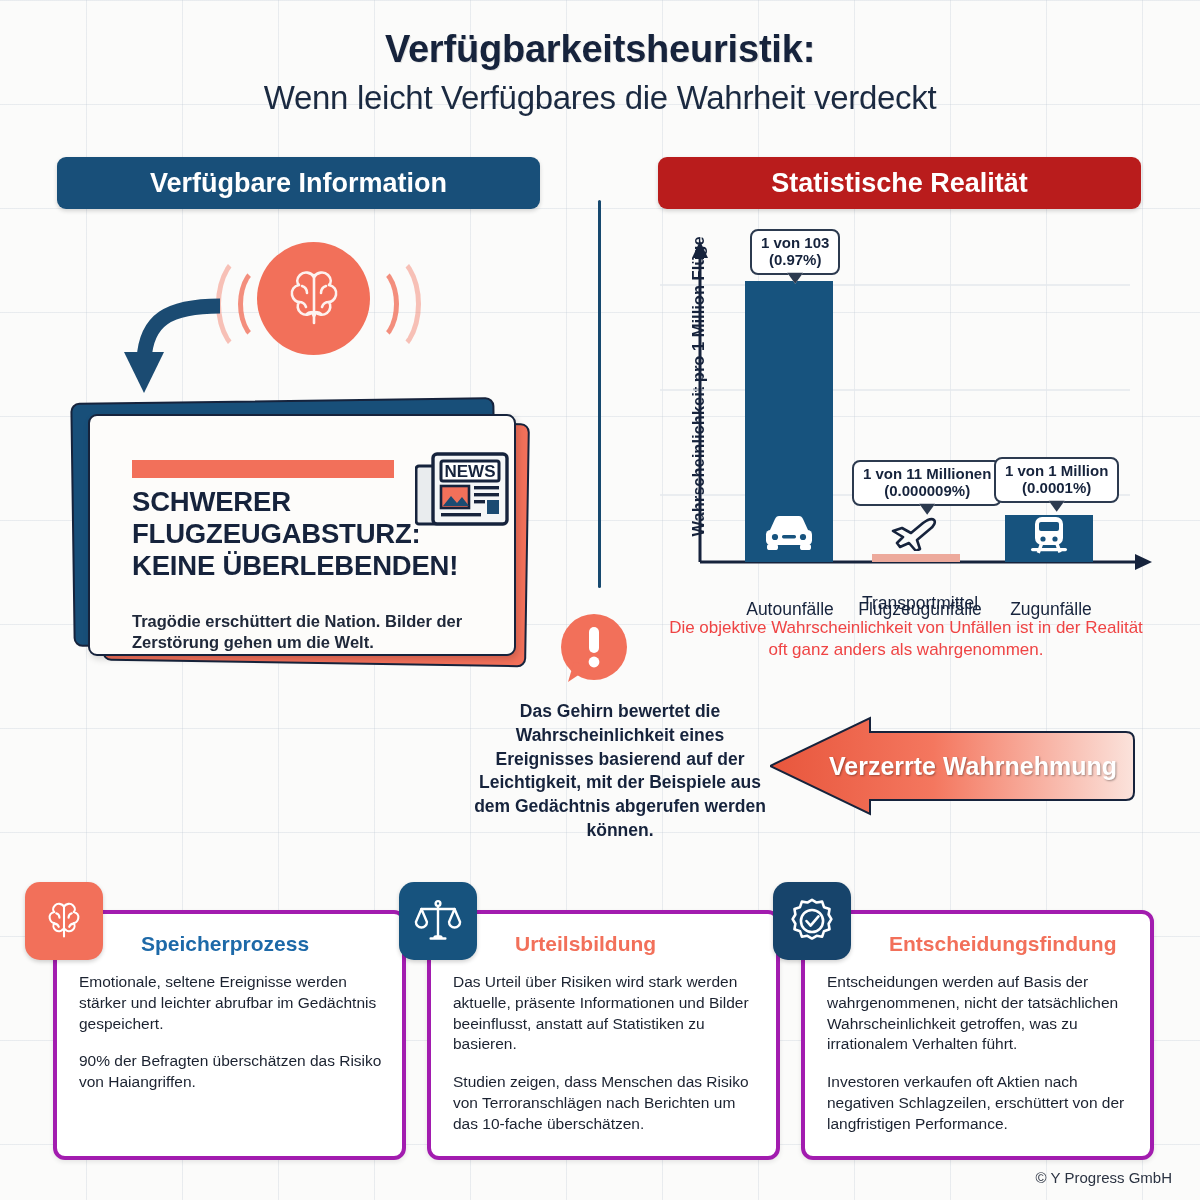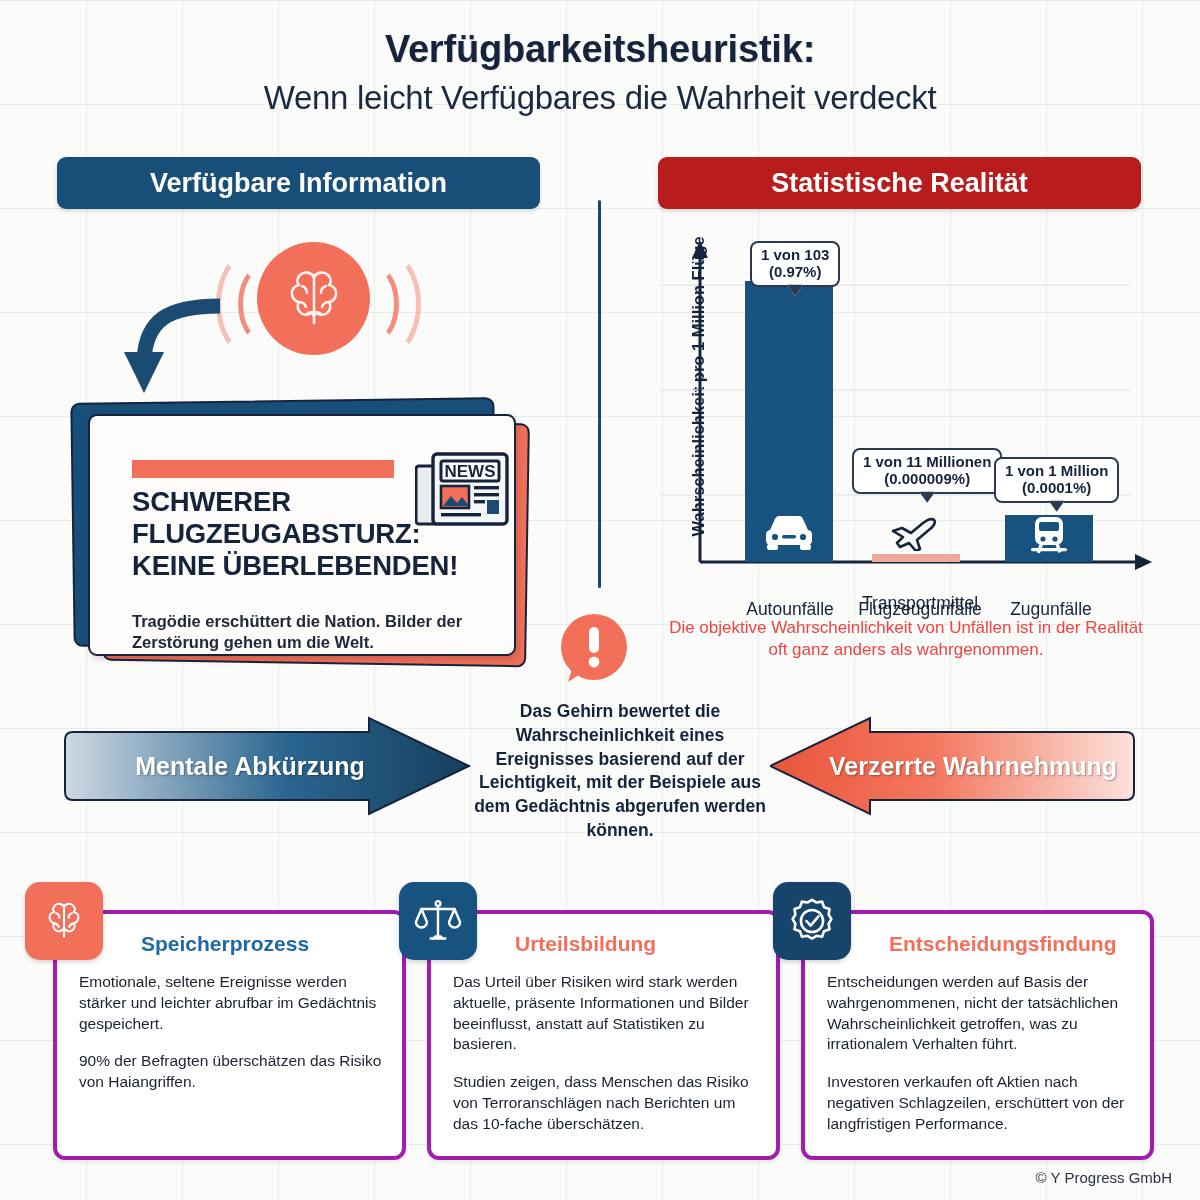--- a/index.html
+++ b/index.html
@@ -96,22 +96,22 @@
     line-height:1.16;color:#16233c;white-space:nowrap;
   }
   .callout .tail{
     position:absolute;left:50%;margin-left:-8px;bottom:-11px;width:16px;height:11px;
     background:#ffffff;clip-path:polygon(0 0,100% 0,50% 100%);
   }
   .callout .tail:before{
     content:"";position:absolute;left:-2px;top:-1px;width:20px;height:14px;
     background:#2c3a4f;clip-path:polygon(0 0,100% 0,50% 100%);z-index:-1;
   }
-  #co-car  {left:90px;  top:16px;}
-  #co-plane{left:192px; top:223px;}
+  #co-car  {left:90px;  top:4px;}
+  #co-plane{left:192px; top:235px;}
   #co-train{left:334px; top:232px;}
 
   .xtick{position:absolute;top:342px;font-size:17.5px;color:#16233c;text-align:center;margin-top:32px;}
   #xt-0{left:66px;width:128px;}
   #xt-1{left:186px;width:148px;}
   #xt-2{left:330px;width:122px;}
   #xlabel{position:absolute;left:150px;top:368px;width:220px;text-align:center;font-size:17.5px;color:#16233c;}
   #chart-caption{position:absolute;left:-2px;top:392px;width:496px;text-align:center;
      font-size:17px;line-height:1.32;color:#ef4444;}
 
@@ -286,33 +286,20 @@
       <span class="tail"></span>
     </div>
 
     <div class="xtick" id="xt-0">Autounfälle</div>
     <div class="xtick" id="xt-1">Flugzeugunfälle</div>
     <div class="xtick" id="xt-2">Zugunfälle</div>
     <div id="xlabel">Transportmittel</div>
     <div id="chart-caption">Die objektive Wahrscheinlichkeit von Unfällen ist in der Realität oft ganz anders als wahrgenommen.</div>
   </div>
 
-  <div id="arrow-left-wrap">
-    <svg width="420" height="100" viewBox="0 0 420 100">
-      <defs>
-        <linearGradient id="gradL" x1="0" y1="0" x2="1" y2="0">
-          <stop offset="0%" stop-color="#cfd9e3"></stop>
-          <stop offset="55%" stop-color="#2a6590"></stop>
-          <stop offset="100%" stop-color="#163f5e"></stop>
-        </linearGradient>
-      </defs>
-      <path d="M8 24 q0-8 8-8 h296 v-14 l100 48 -100 48 v-14 h-296 q-8 0 -8-8z" fill="url(#gradL)" stroke="#16233c" stroke-width="2"></path>
-    </svg>
-    <div class="arrow-label">Mentale Abkürzung</div>
-  </div>
 
   <div id="arrow-right-wrap">
     <svg width="372" height="100" viewBox="0 0 372 100">
       <defs>
         <linearGradient id="gradR" x1="0" y1="0" x2="1" y2="0">
           <stop offset="0%" stop-color="#e8563c"></stop>
           <stop offset="45%" stop-color="#f4775f"></stop>
           <stop offset="100%" stop-color="#fbe3dc"></stop>
         </linearGradient>
       </defs>

